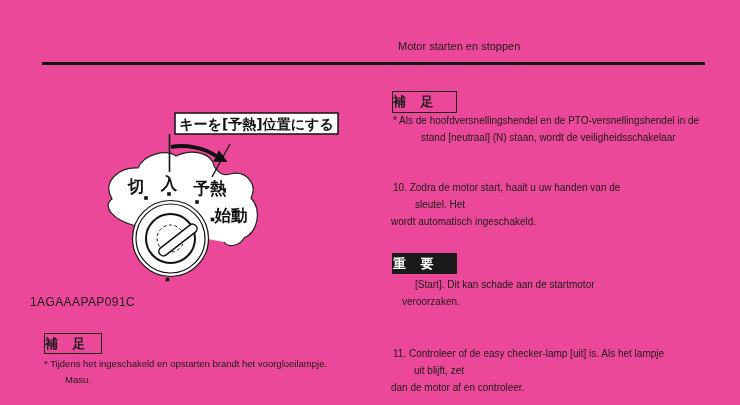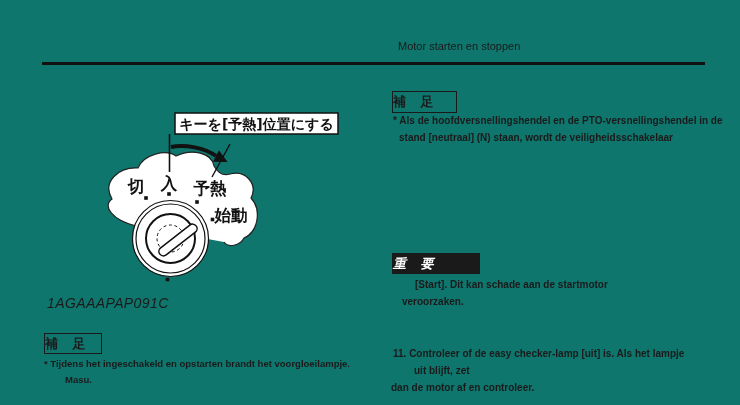--- a/index.html
+++ b/index.html
@@ -1,45 +1,45 @@
 <!DOCTYPE html>
 <html><head>
 <meta charset="utf-8">
 <style>
   html,body{margin:0;padding:0;background:#fff;}
   #page{
-    position:relative;width:740px;height:405px;background:#0f766e;
+    position:relative;width:740px;height:405px;background:#ec4899;
     font-family:"Liberation Sans","DejaVu Sans",sans-serif;color:#1a1a1a;
     overflow:hidden;
   }
   .abs{position:absolute;}
   .nowrap{white-space:nowrap;}
   #header-title{left:398px;top:40px;font-size:11px;}
   #header-rule{left:42px;top:62px;width:663px;height:2.5px;background:#111;}
   #diagram-svg{left:0;top:0;width:740px;height:405px;}
-  #figure-caption{left:47px;top:295px;font-size:14px;letter-spacing:.4px;font-style:italic;}
+  #figure-caption{left:30px;top:295px;font-size:12px;letter-spacing:.4px;}
   .badge{
     display:flex;align-items:center;justify-content:flex-start;
     border:1.5px solid #1a1a1a;font-size:13px;font-weight:bold;
     word-spacing:10px;box-sizing:border-box;
     font-family:"DejaVu Sans","Liberation Sans",sans-serif;
   }
   .badge.inverse{background:#1a1a1a;color:#fff;border-color:#1a1a1a;}
   #left-note-badge{left:44px;top:333px;width:58px;height:21px;}
   #right-note-badge{left:392px;top:91px;width:65px;height:22px;}
-  #important-badge{left:392px;top:253px;width:88px;height:21px;font-style:italic;}
-  .textblock{font-size:10px;line-height:17px;font-weight:bold;}
+  #important-badge{left:392px;top:253px;width:65px;height:21px;}
+  .textblock{font-size:10px;line-height:17px;}
   .textblock .ln{white-space:nowrap;}
   #left-note-text{left:44px;top:356px;font-size:9.5px;line-height:16px;}
   #right-note-text{left:391px;top:112px;}
   #step-10-text{left:391px;top:179px;}
   #important-text{left:391px;top:276px;}
   #step-11-text{left:391px;top:345px;}
   .ind2{margin-left:2px;}  .ind3{margin-left:3px;}
-  .ind17{margin-left:11px;} .ind18{margin-left:8px;}
+  .ind17{margin-left:11px;} .ind18{margin-left:30px;}
   .ind21{margin-left:21px;} .ind23{margin-left:23px;} .ind24{margin-left:24px;}
   .cjk{font-family:"DejaVu Sans","Liberation Sans",sans-serif;font-weight:bold;}
 </style>
 </head>
 <body>
 
 <div id="page">
 
   <div class="abs nowrap" id="header-title">Motor starten en stoppen</div>
   <div class="abs" id="header-rule"></div>
@@ -91,20 +91,25 @@
   </div>
 
   <div class="abs badge" id="right-note-badge">
     <span class="cjk">補 足</span>
   </div>
   <div class="abs textblock" id="right-note-text">
     <div class="ln ind2">* Als de hoofdversnellingshendel en de PTO-versnellingshendel in de</div>
     <div class="ln ind18">stand [neutraal] (N) staan, wordt de veiligheidsschakelaar</div>
   </div>
 
+  <div class="abs textblock" id="step-10-text">
+    <div class="ln ind2">10. Zodra de motor start, haalt u uw handen van de</div>
+    <div class="ln ind24">sleutel. Het</div>
+    <div class="ln">wordt automatisch ingeschakeld.</div>
+  </div>
 
   <div class="abs badge inverse" id="important-badge">
     <span class="cjk">重 要</span>
   </div>
   <div class="abs textblock" id="important-text">
     <div class="ln ind24">[Start]. Dit kan schade aan de startmotor</div>
     <div class="ln ind17">veroorzaken.</div>
   </div>
 
   <div class="abs textblock" id="step-11-text">

